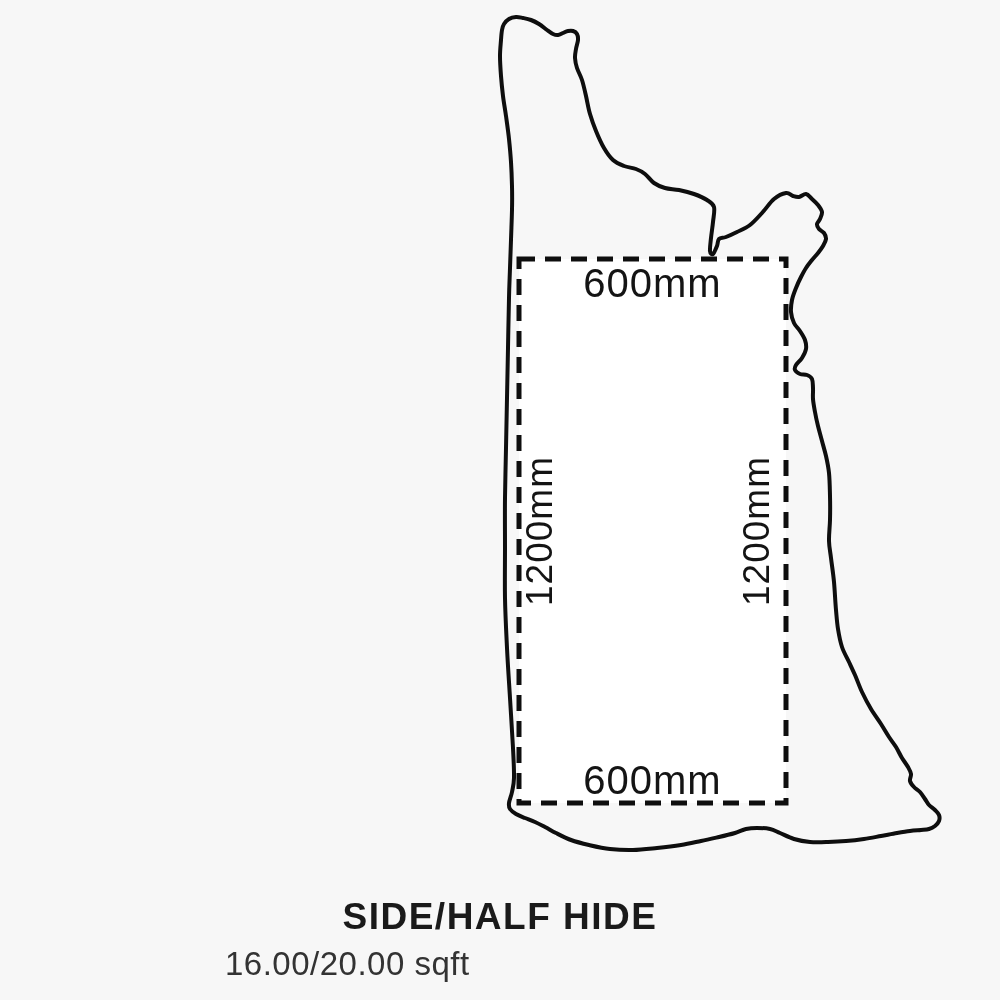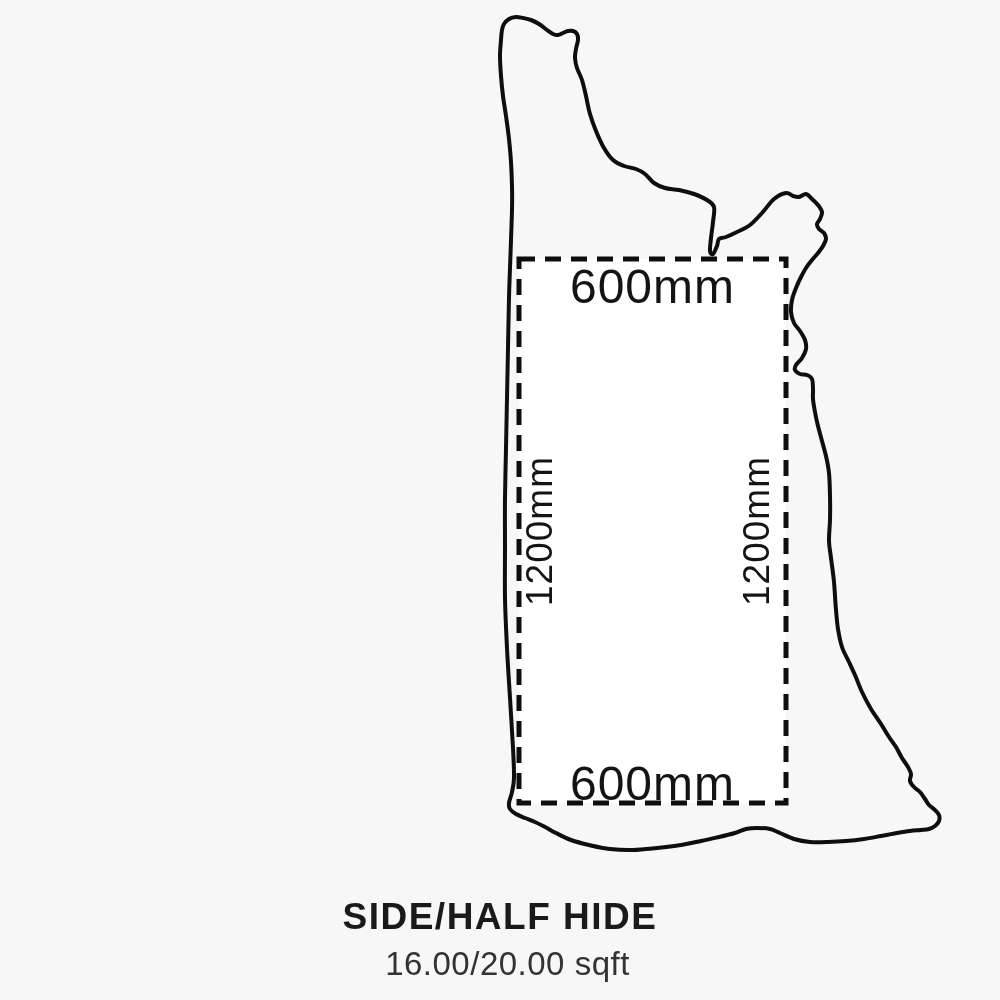--- a/index.html
+++ b/index.html
@@ -8,21 +8,21 @@
     background:#f7f7f7;
     font-family:"Liberation Sans", sans-serif;
     position:relative;
   }
   .stage{position:absolute;inset:0;}
   svg{position:absolute;left:0;top:0;}
 
   .dim-label{
     position:absolute;
     color:#141414;
-    font-size:48px;
+    font-size:40px;
     font-weight:500;
     letter-spacing:1px;
     line-height:1;
     text-align:center;
     white-space:nowrap;
   }
   .dim-top{left:519px;top:263px;width:267px;}
   .dim-bottom{left:519px;top:760px;width:267px;}
   .dim-vert{
     width:220px;height:44px;line-height:44px;
@@ -38,21 +38,21 @@
   }
   .caption-title{
     font-size:37px;
     font-weight:600;
     letter-spacing:1.5px;
     color:#1a1a1a;
     line-height:1;
   }
   .caption-values{
     position:absolute;left:225px;top:944px;width:565px;
-    display:flex;justify-content:center;
+    display:flex;justify-content:flex-start;
     font-size:33px;font-weight:300;letter-spacing:0.5px;
     color:#333;line-height:1.2;
   }
 </style>
 </head>
 <body>
 
 <div class="stage">
 
   <svg width="1000" height="1000" viewBox="0 0 1000 1000">

